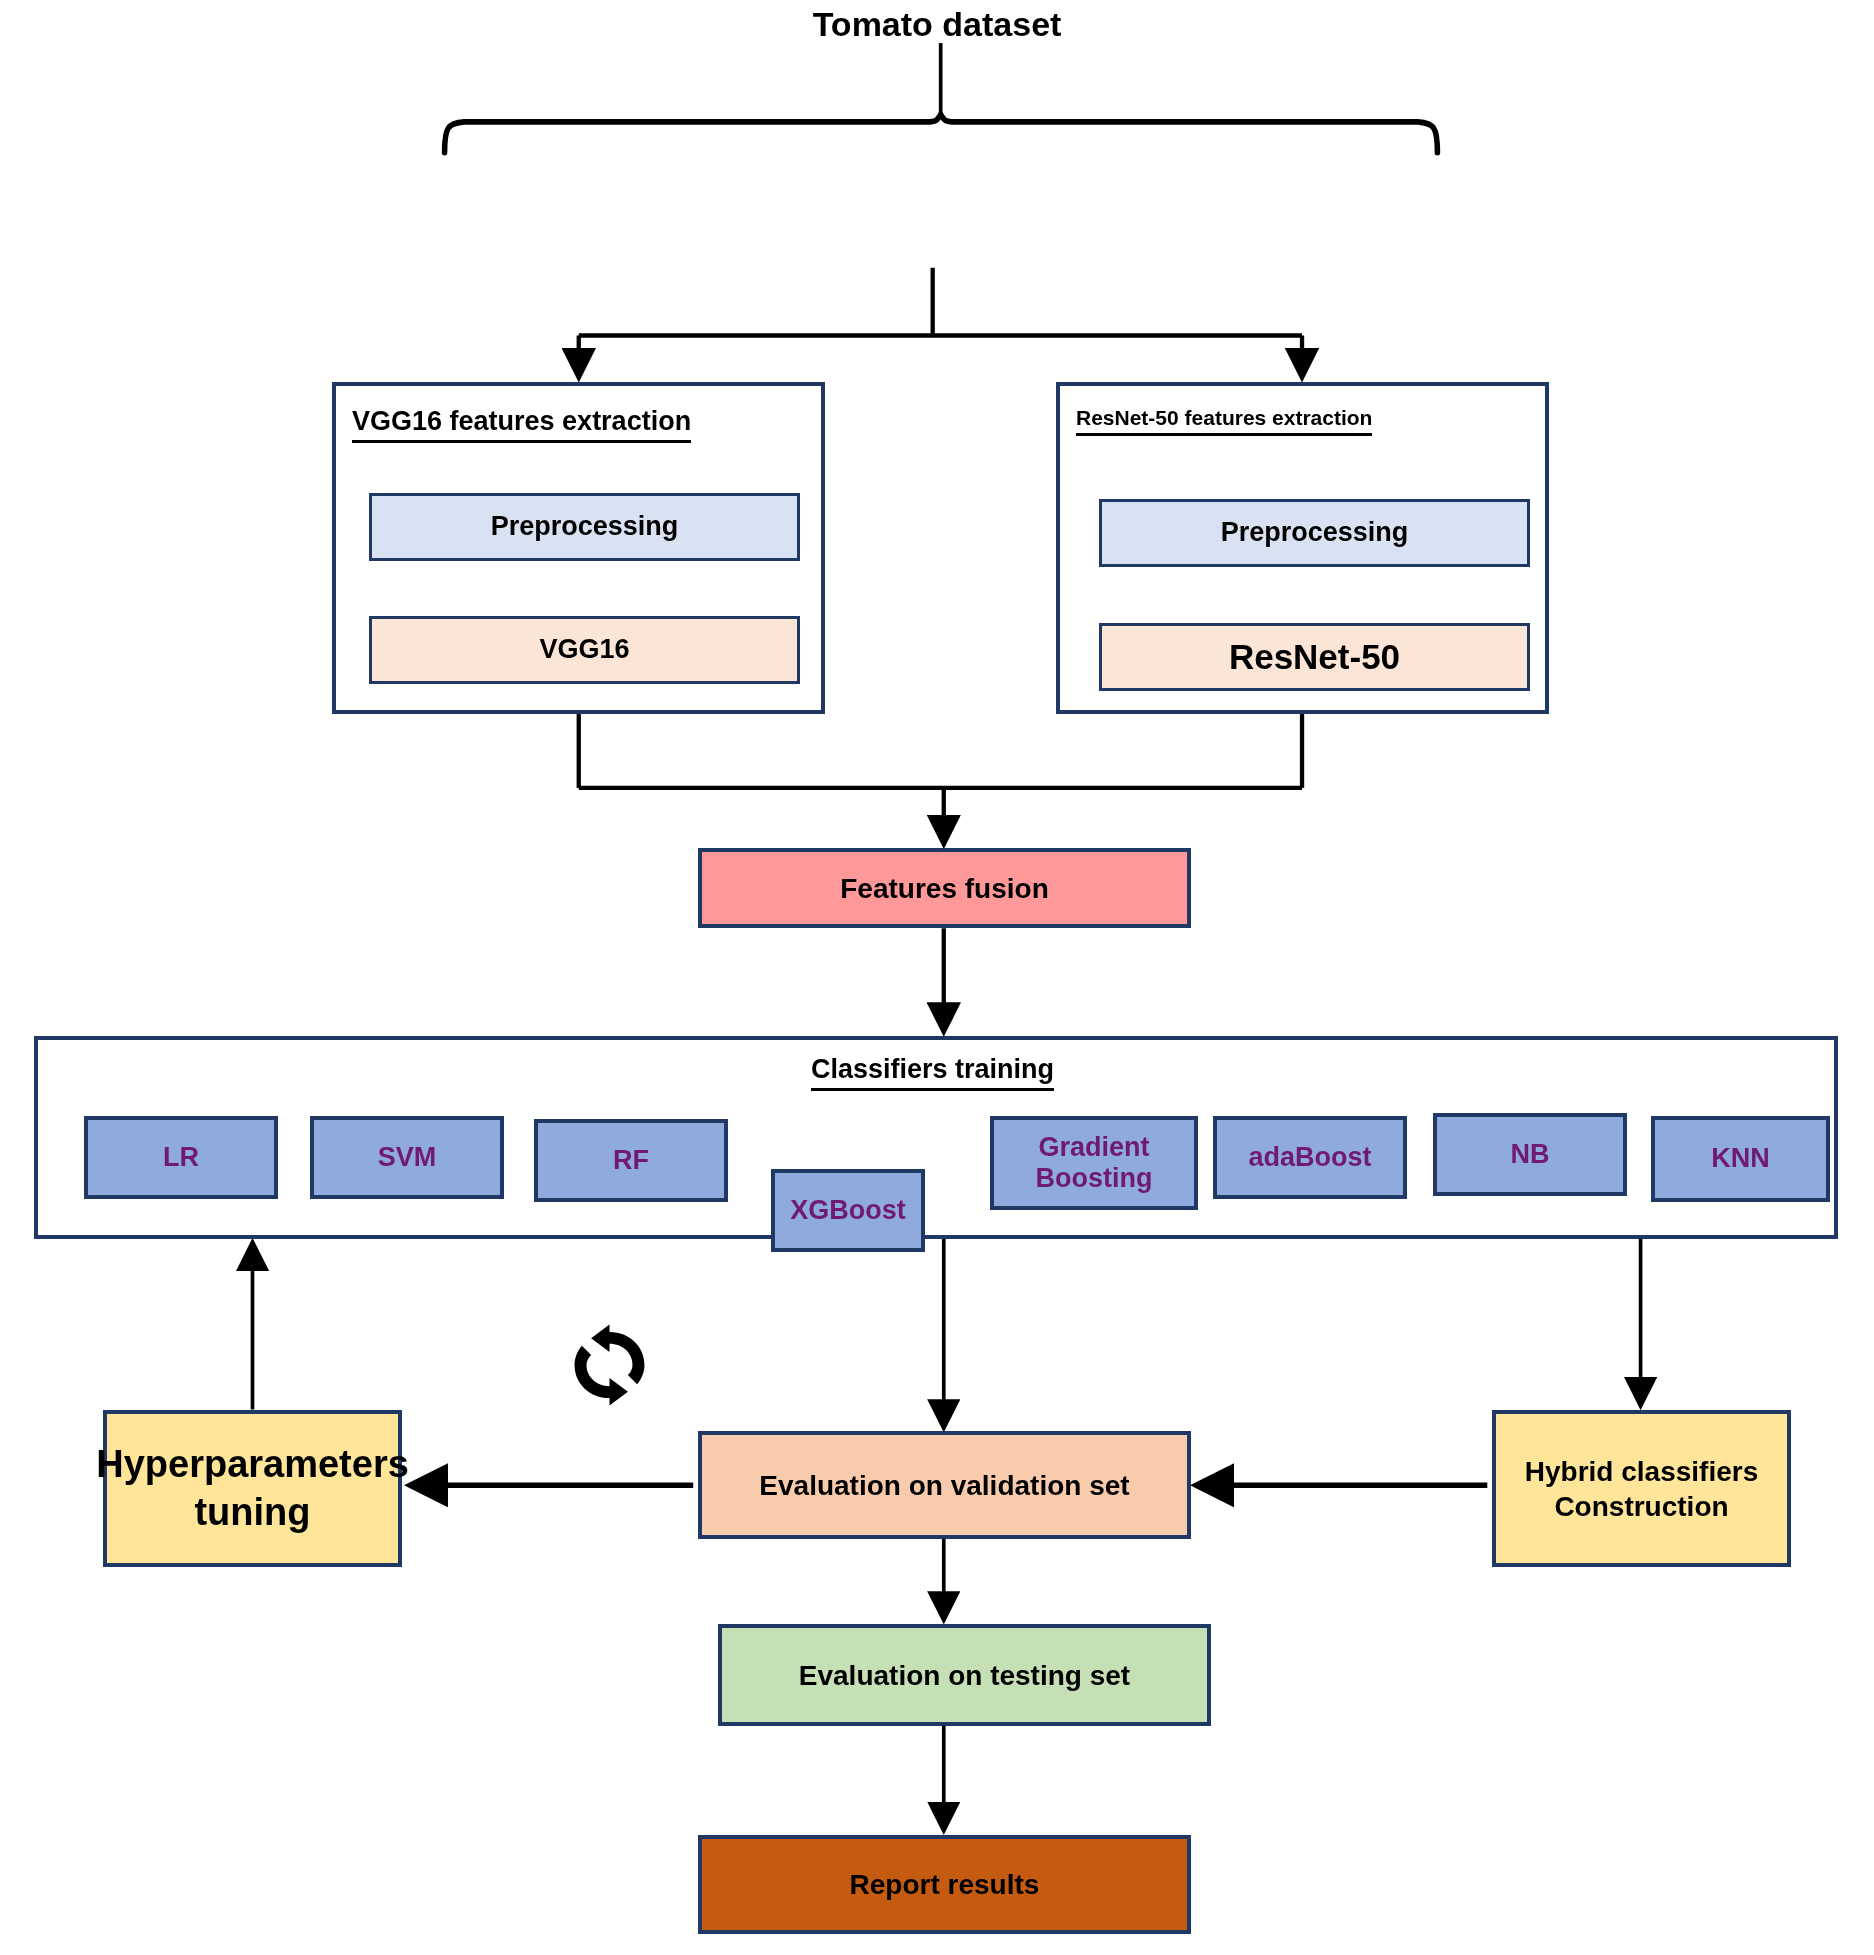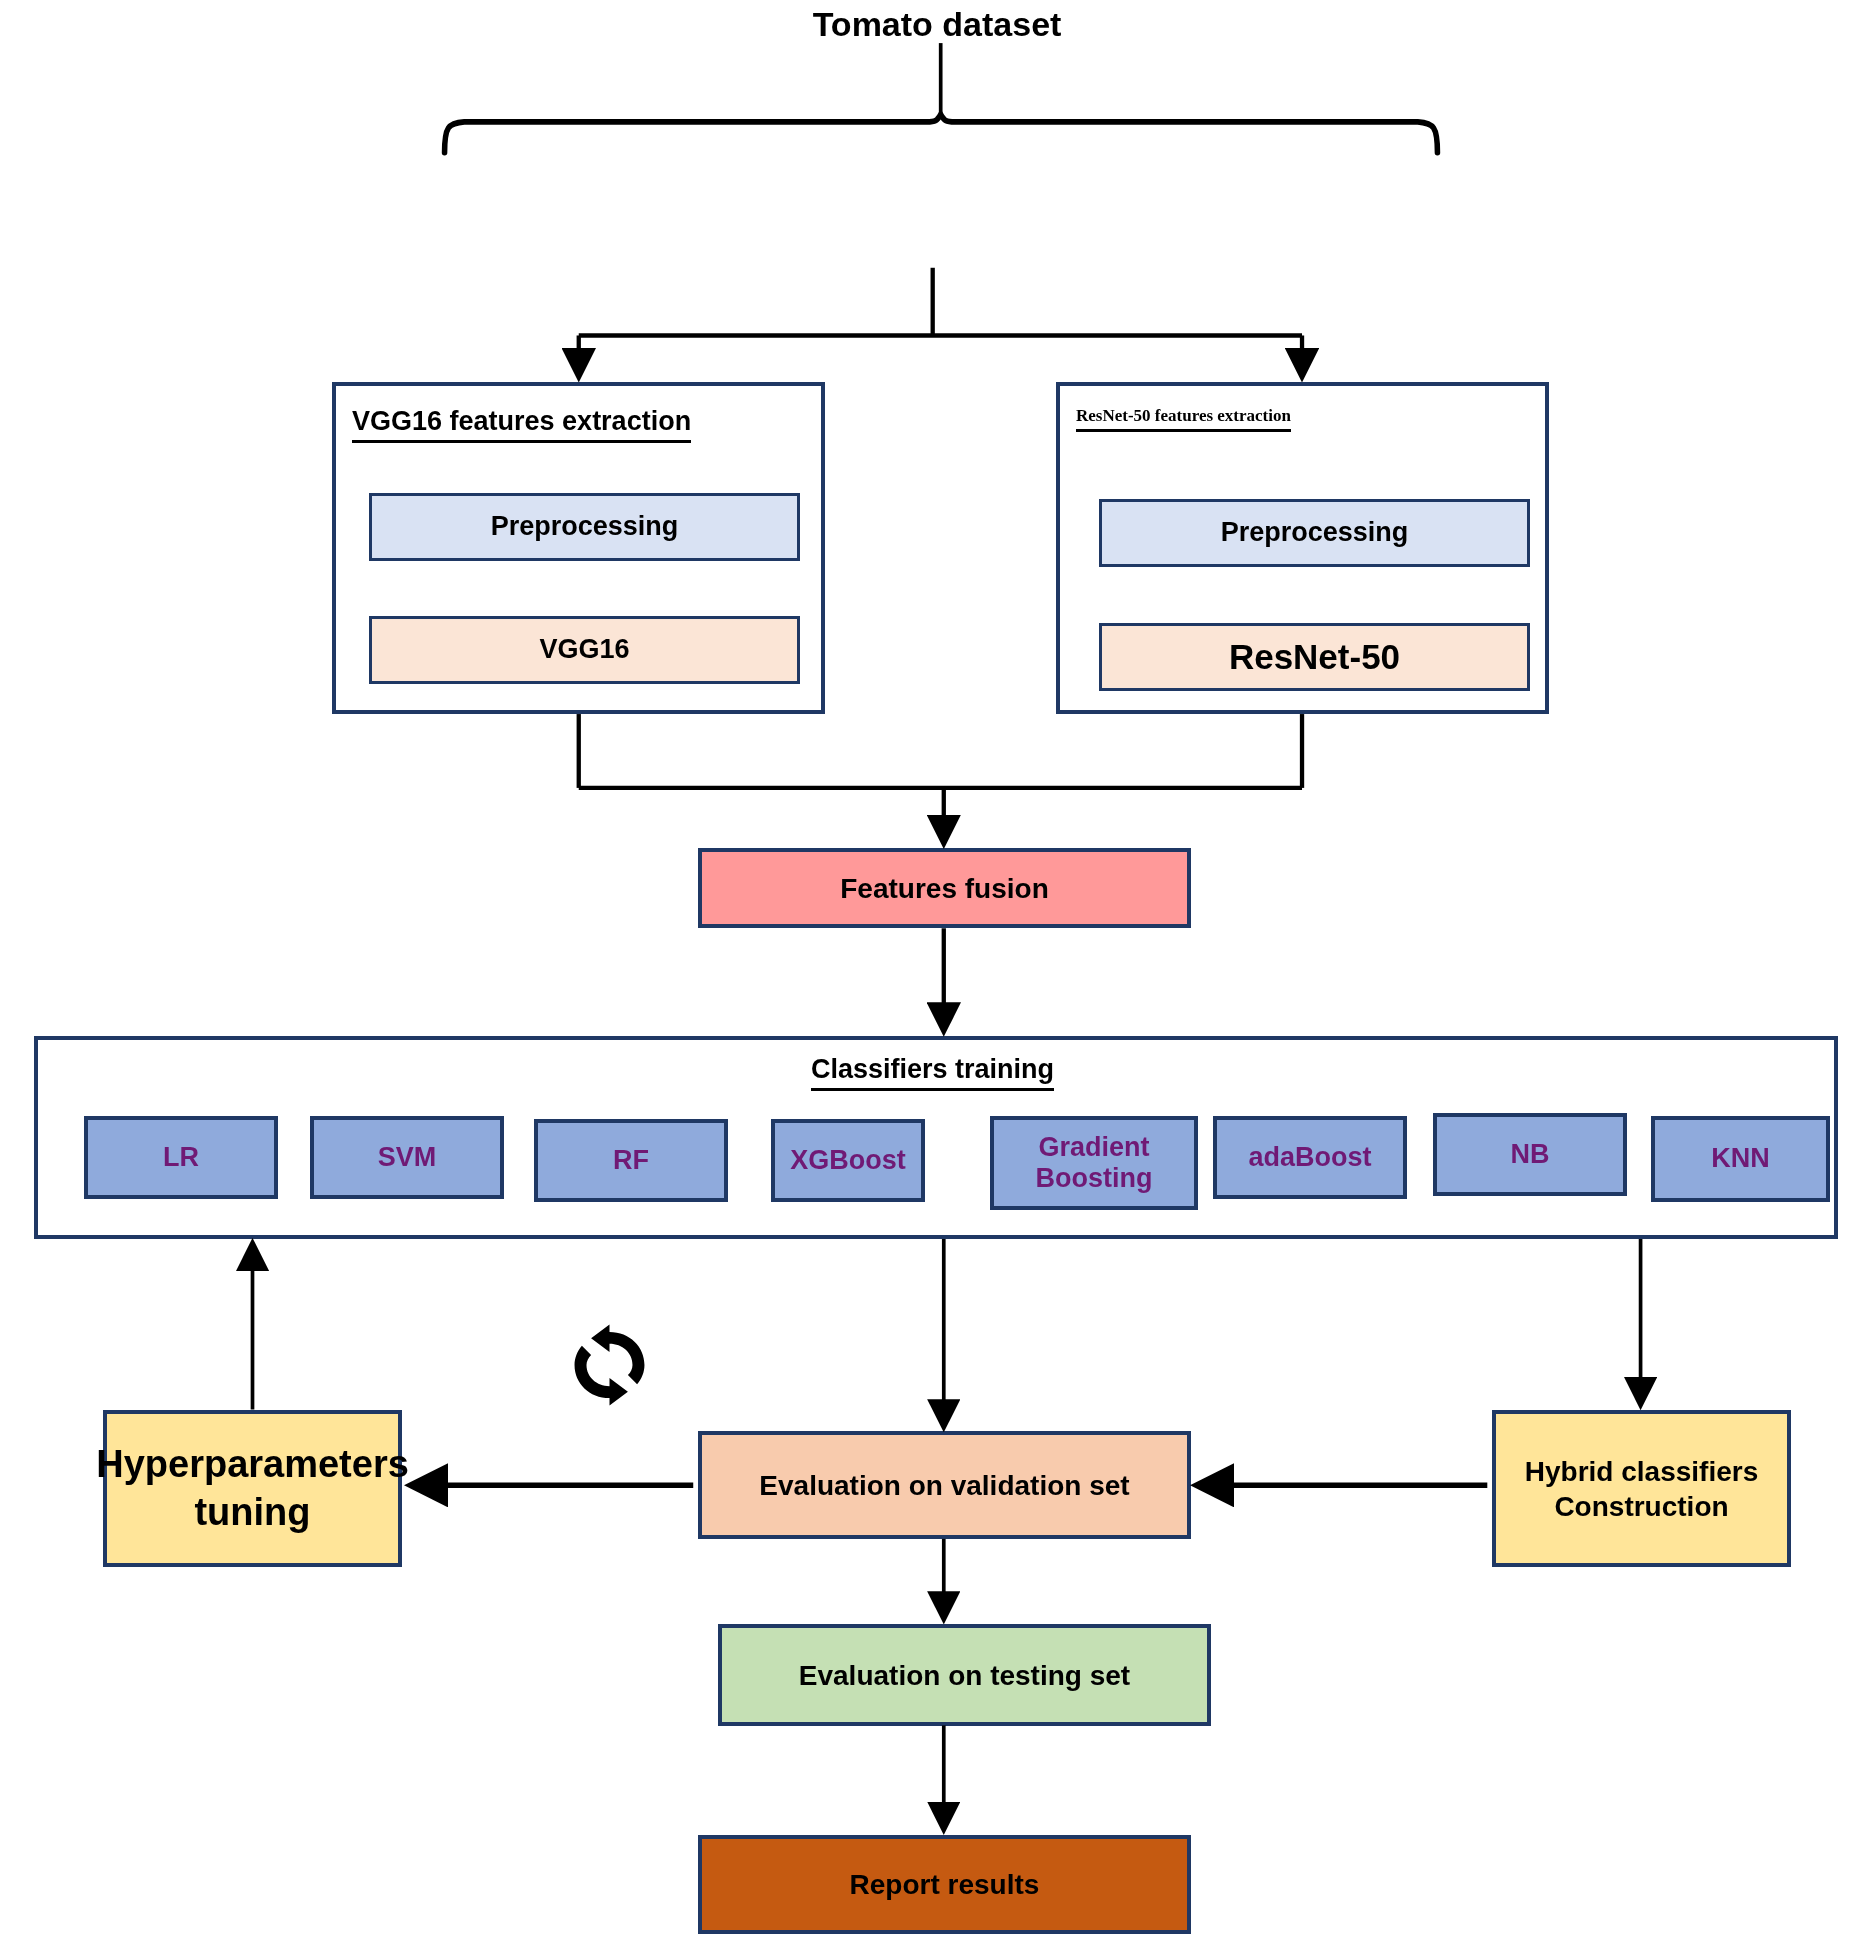--- a/index.html
+++ b/index.html
@@ -110,33 +110,33 @@
 
   <div class="plain-title" style="left:0; top:4.9px; width:1874px; font-size:34px;">Tomato dataset</div>
 
 
   <div class="panel" style="left:332px; top:382px; width:493px; height:332px;"></div>
   <div class="section-head" style="left:352px; top:406px; font-size:27px;">VGG16 features extraction</div>
   <div class="node thin" style="left:369px; top:475px; width:431px; height:68px; background:#D9E2F3; font-size:27px;">Preprocessing</div>
   <div class="node thin" style="left:369px; top:598px; width:431px; height:68px; background:#FBE5D6; font-size:27px;">VGG16</div>
 
   <div class="panel" style="left:1056px; top:382px; width:493px; height:332px;"></div>
-  <div class="section-head" style="left:1076px; top:406px; font-size:17px;font-family:Liberation Serif, serif;">ResNet-50 features extraction</div>
+  <div class="section-head" style="left:1076px; top:406px; font-size:21px;">ResNet-50 features extraction</div>
   <div class="node thin" style="left:1099px; top:481px; width:431px; height:68px; background:#D9E2F3; font-size:27px;">Preprocessing</div>
   <div class="node thin" style="left:1099px; top:605px; width:431px; height:68px; background:#FBE5D6; font-size:35px;">ResNet-50</div>
 
   <div class="node" style="left:698px; top:848px; width:493px; height:80px; background:#FF9999; font-size:28px;">Features fusion</div>
 
   <div class="panel" style="left:34px; top:1036px; width:1804px; height:203px;"></div>
   <div class="section-head" style="left:811px; top:1054px; font-size:27px;">Classifiers training</div>
 
   <div class="chip" style="left:84px; top:1116px; width:194px; height:83px;">LR</div>
   <div class="chip" style="left:310px; top:1116px; width:194px; height:83px;">SVM</div>
   <div class="chip" style="left:534px; top:1119px; width:194px; height:83px;">RF</div>
-  <div class="chip" style="left:771px; top:1119px; width:154px; height:83px;">XGBoost</div>
+  <div class="chip" style="left:771px; top:1169px; width:154px; height:83px;">XGBoost</div>
   <div class="chip" style="left:990px; top:1116px; width:208px; height:94px;">Gradient Boosting</div>
   <div class="chip" style="left:1213px; top:1116px; width:194px; height:83px;">adaBoost</div>
   <div class="chip" style="left:1433px; top:1113px; width:194px; height:83px;">NB</div>
   <div class="chip" style="left:1651px; top:1116px; width:179px; height:86px;">KNN</div>
 
   <div class="abs" style="left:557px; top:1319px; width:105px; height:92px;">
     <svg viewBox="0 0 100 100" width="105" height="92" aria-hidden="true">
       <g fill="#000000">
         <path d="M50 14 C72 14 88 30 88 50 C88 58 85 65 80 71 L70 61 C73 58 75 54 75 50
                  C75 37 64 27 50 27 L50 36 L30 21 L50 6 Z"></path>

